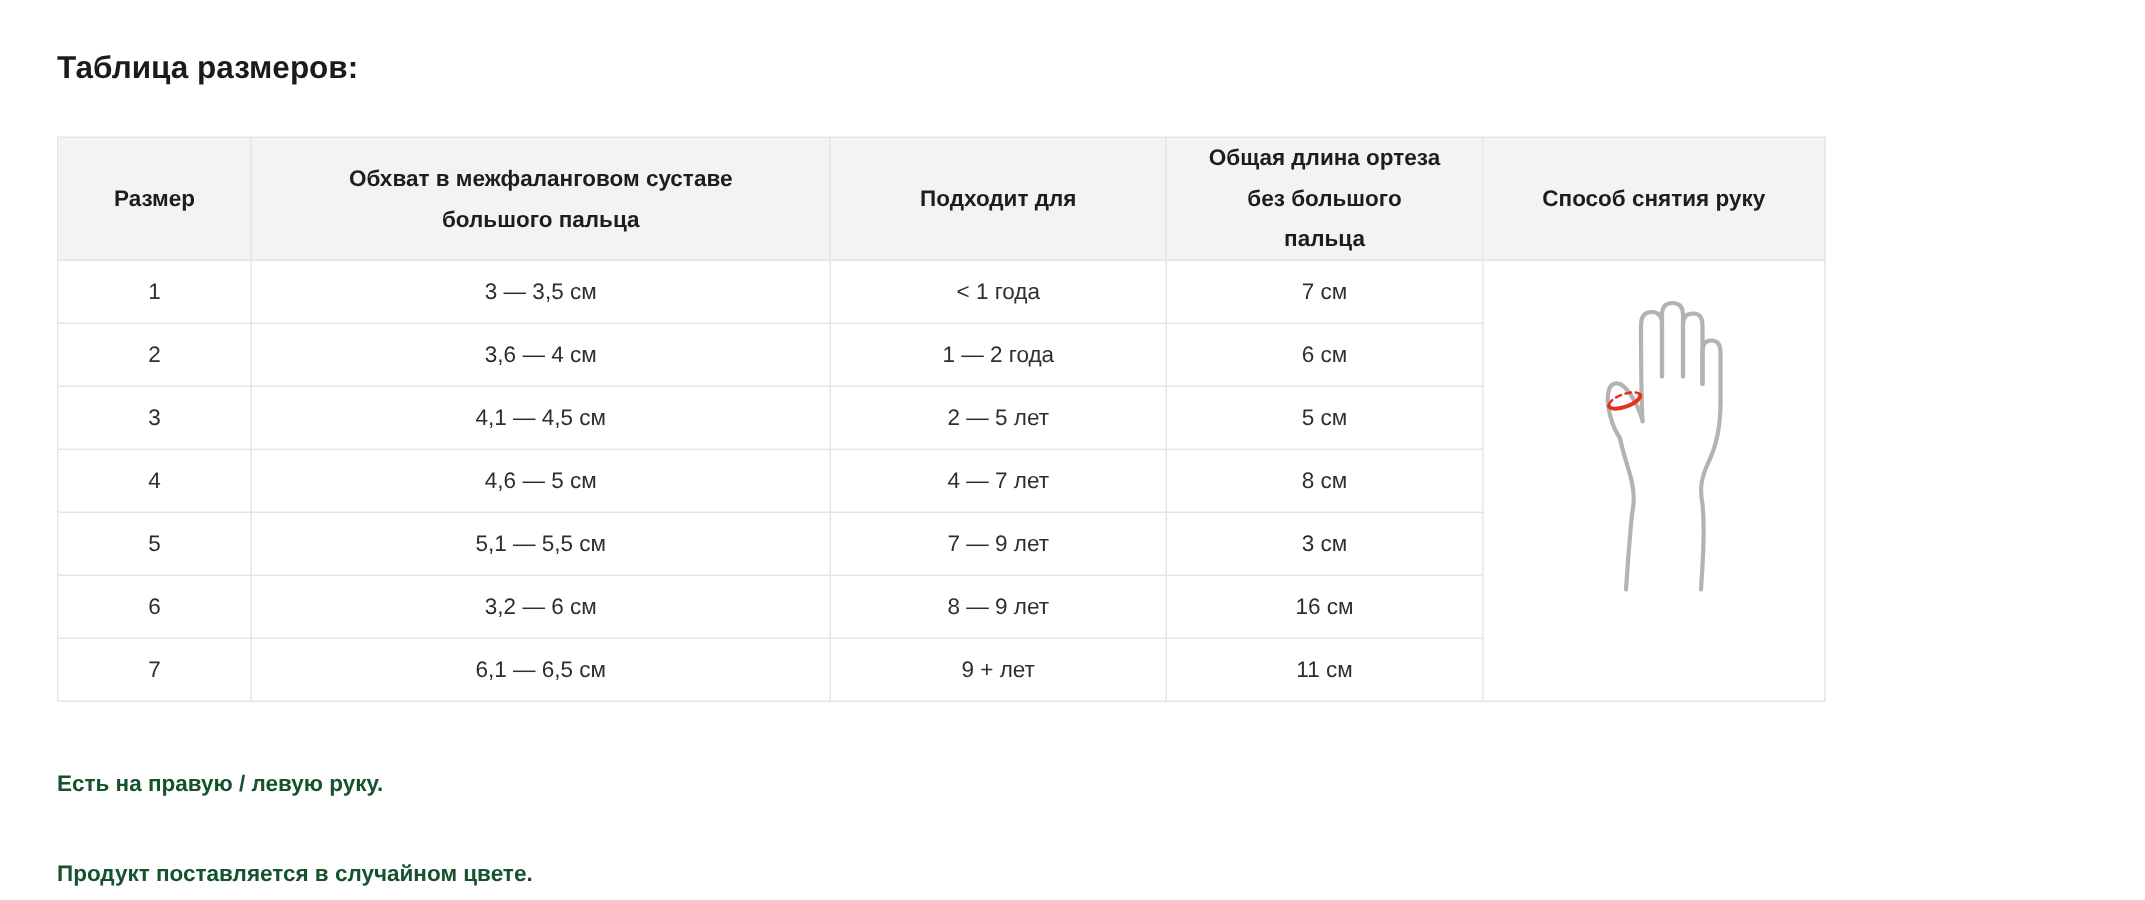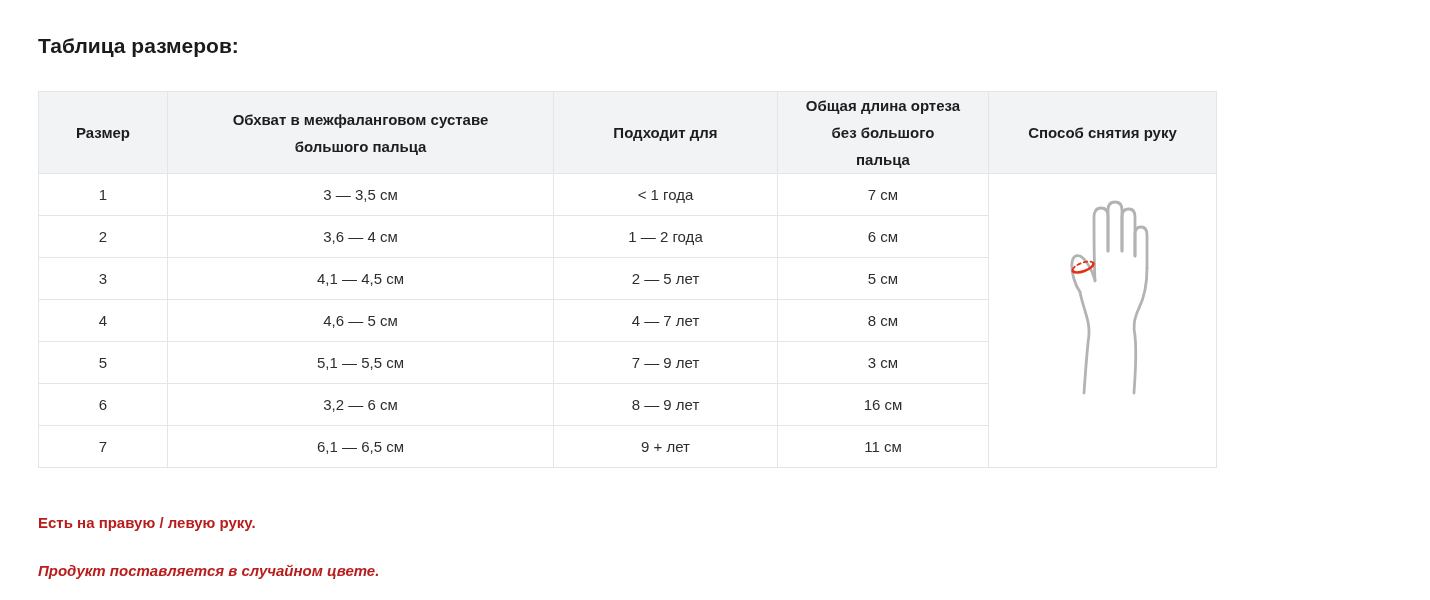--- a/index.html
+++ b/index.html
@@ -57,26 +57,26 @@
   }
   .hand-svg {
     display: block;
     margin: 0 auto;
     position: relative;
     top: -24px;
   }
   .note {
     font-size: 15px;
     font-weight: 700;
-    color: #b91c1c;
+    color: #14532d;
     margin: 0;
     line-height: 16px;
   }
   .note-1 { margin-top: 47px; }
-  .note-2 { margin-top: 32px; font-style: italic; }
+  .note-2 { margin-top: 44px; }
 </style>
 </head>
 <body>
 
 <div class="content">
 
   <h2 class="title">Таблица размеров:</h2>
 
   <table class="size-table">
     <colgroup>

